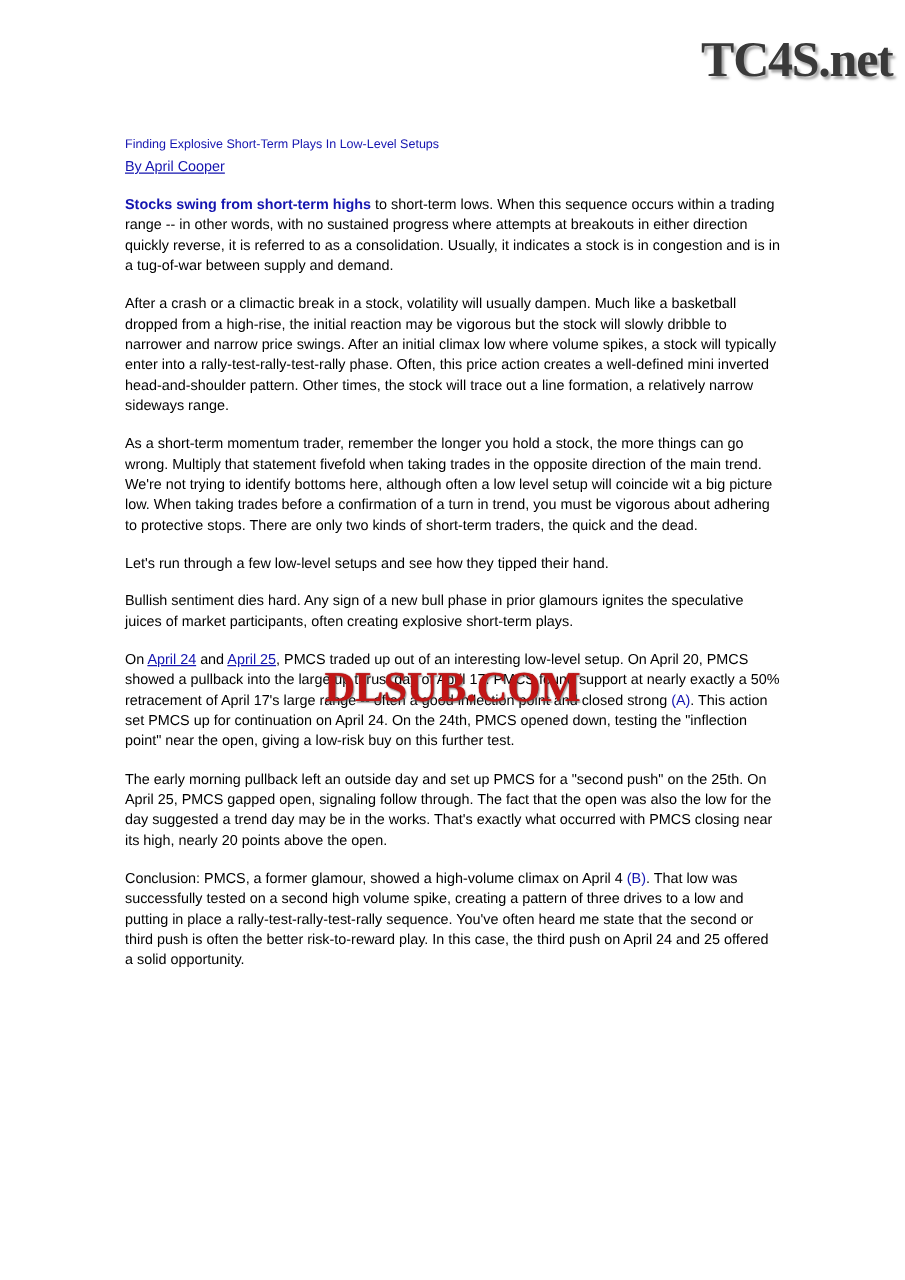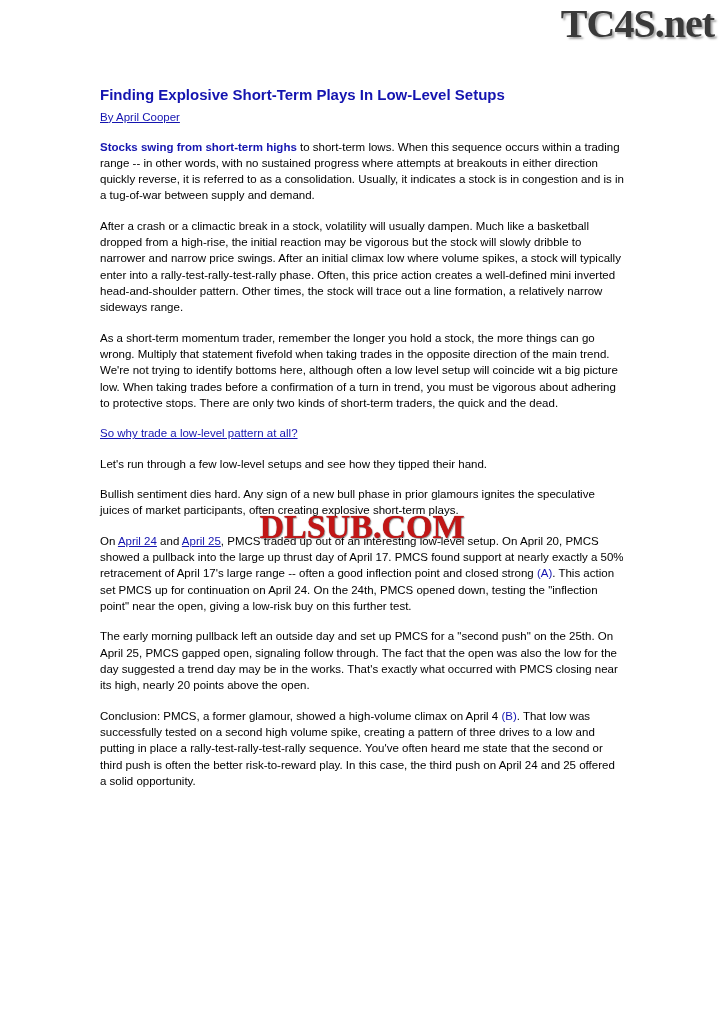--- a/index.html
+++ b/index.html
@@ -11,20 +11,21 @@
     height: 1024px;
     background: #ffffff;
     font-family: "Liberation Sans", sans-serif;
     position: relative;
     overflow: hidden;
   }
   .page {
     position: relative;
     width: 724px;
     height: 748px;
+    margin-top: 24px;
   }
   
   .brand-top {
     position: absolute;
     top: 4px;
     right: 10px;
     font-family: "Liberation Serif", serif;
     font-size: 40px;
     font-weight: bold;
     color: #3a3a3a;
@@ -45,22 +46,22 @@
     line-height: 1;
   }
   
   .article {
     position: absolute;
     left: 100px;
     top: 85px;
     width: 524px;
   }
   h1.title {
-    font-size: 15px;
-    font-weight: bold;
+    font-size: 10px;
+    font-weight: normal;
     color: #1414b0;
     margin: 0 0 2px 0;
     line-height: 1.3;
   }
   .byline {
     font-size: 11.5px;
     color: #1414b0;
     text-decoration: underline;
     margin: 0 0 16px 0;
     display: inline-block;
@@ -116,21 +117,20 @@
 
     <h1 class="title">Finding Explosive Short-Term Plays In Low-Level Setups</h1>
     <a class="byline" href="#">By April Cooper</a>
 
     <p class="para"><span class="lead-blue">Stocks swing from short-term highs</span><span> to short-term lows. When this sequence occurs within a trading range -- in other words, with no sustained progress where attempts at breakouts in either direction quickly reverse, it is referred to as a consolidation. Usually, it indicates a stock is in congestion and is in a tug-of-war between supply and demand.</span></p>
 
     <p class="para">After a crash or a climactic break in a stock, volatility will usually dampen. Much like a basketball dropped from a high-rise, the initial reaction may be vigorous but the stock will slowly dribble to narrower and narrow price swings. After an initial climax low where volume spikes, a stock will typically enter into a rally-test-rally-test-rally phase. Often, this price action creates a well-defined mini inverted head-and-shoulder pattern. Other times, the stock will trace out a line formation, a relatively narrow sideways range.</p>
 
     <p class="para">As a short-term momentum trader, remember the longer you hold a stock, the more things can go wrong. Multiply that statement fivefold when taking trades in the opposite direction of the main trend. We're not trying to identify bottoms here, although often a low level setup will coincide wit a big picture low. When taking trades before a confirmation of a turn in trend, you must be vigorous about adhering to protective stops. There are only two kinds of short-term traders, the quick and the dead.</p>
 
-    <p class="para"><a class="q-link" href="#">So why trade a low-level pattern at all?</a></p>
 
     <p class="para">Let's run through a few low-level setups and see how they tipped their hand.</p>
 
     <p class="para">Bullish sentiment dies hard. Any sign of a new bull phase in prior glamours ignites the speculative juices of market participants, often creating explosive short-term plays.</p>
 
     <p class="para"><span>On </span><a class="inline-link" href="#">April 24</a><span> and </span><a class="inline-link" href="#">April 25</a><span>, PMCS traded up out of an interesting low-level setup. On April 20, PMCS showed a pullback into the large up thrust day of April 17. PMCS found support at nearly exactly a 50% retracement of April 17's large range -- often a good inflection point and closed strong </span><span class="ref">(A)</span><span>. This action set PMCS up for continuation on April 24. On the 24th, PMCS opened down, testing the "inflection point" near the open, giving a low-risk buy on this further test.</span></p>
 
     <p class="para">The early morning pullback left an outside day and set up PMCS for a "second push" on the 25th. On April 25, PMCS gapped open, signaling follow through. The fact that the open was also the low for the day suggested a trend day may be in the works. That's exactly what occurred with PMCS closing near its high, nearly 20 points above the open.</p>
 
     <p class="para"><span>Conclusion: PMCS, a former glamour, showed a high-volume climax on April 4 </span><span class="ref">(B)</span><span>. That low was successfully tested on a second high volume spike, creating a pattern of three drives to a low and putting in place a rally-test-rally-test-rally sequence. You've often heard me state that the second or third push is often the better risk-to-reward play. In this case, the third push on April 24 and 25 offered a solid opportunity.</span></p>

